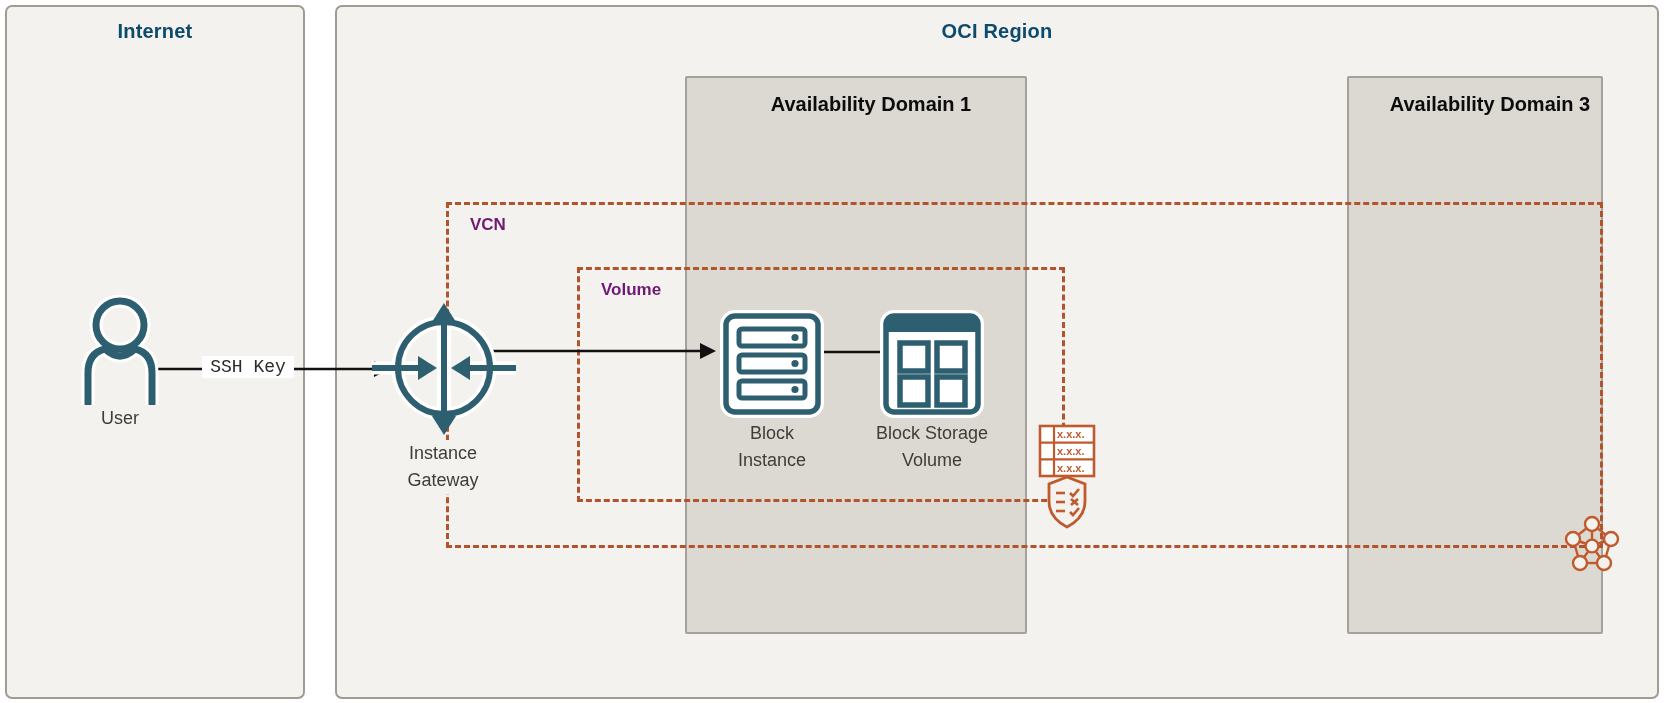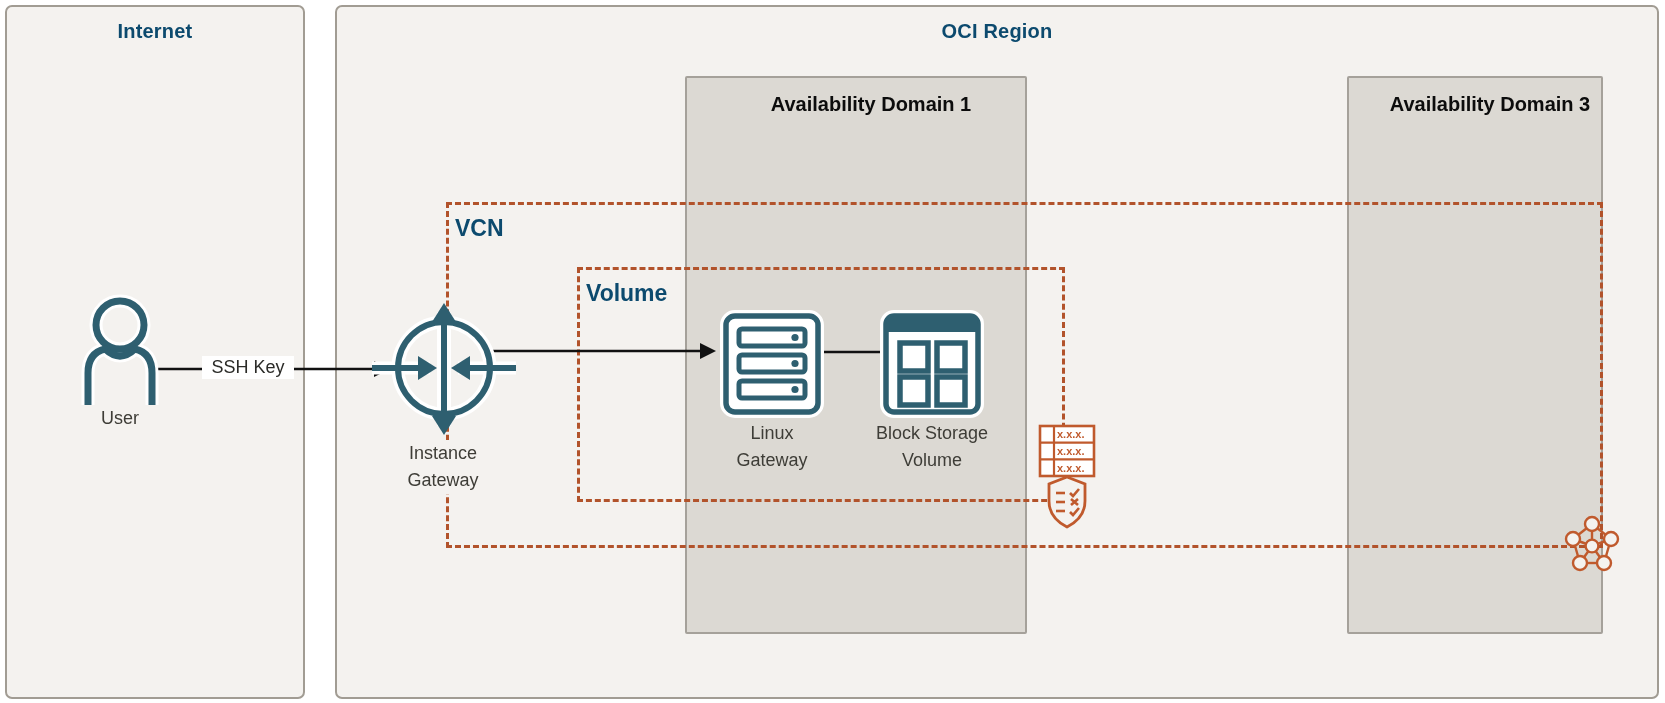--- a/index.html
+++ b/index.html
@@ -55,24 +55,24 @@
     margin-left: 15px;
   }
   .dashed-box {
     position: absolute;
     border: 3px dashed #b2532b;
     z-index: 2;
   }
   .dashed-label {
     position: absolute;
     top: 10px;
-    left: 6px;
+    left: 21px;
     font-weight: bold;
-    font-size: 23px;
-    color: #0c4a6e;
+    font-size: 17px;
+    color: #701a75;
     z-index: 3;
   }
   #vcn-box    { left: 446px; top: 202px; width: 1157px; height: 346px; }
   #subnet-box { left: 577px; top: 267px; width: 488px;  height: 235px; }
   .node-label {
     position: absolute;
     text-align: center;
     font-size: 18px;
     line-height: 1.5;
     color: #3e3d37;
@@ -116,21 +116,21 @@
   </div>
 
   <div class="dashed-box" id="subnet-box">
     <div class="dashed-label">Volume</div>
   </div>
 
   <svg class="edge-svg" style="left:150px; top:354px;" width="245" height="30">
     <line x1="8" y1="15" x2="226" y2="15" stroke="#111111" stroke-width="2.6"></line>
     <polygon points="224,7 240,15 224,23" fill="#111111"></polygon>
   </svg>
-  <div class="edge-label" style="left:202px; top:356px; width:92px;">SSH Key</div>
+  <div class="edge-label" style="left:202px; top:356px; width:92px;font-family:Liberation Mono, monospace;">SSH Key</div>
 
   <svg class="edge-svg" style="left:490px; top:336px;" width="232" height="30">
     <line x1="2" y1="15" x2="212" y2="15" stroke="#111111" stroke-width="2.6"></line>
     <polygon points="210,7 226,15 210,23" fill="#111111"></polygon>
   </svg>
 
   <svg class="edge-svg" style="left:820px; top:345px;" width="66" height="14">
     <line x1="2" y1="7" x2="64" y2="7" stroke="#111111" stroke-width="2.6"></line>
   </svg>
 
@@ -161,21 +161,21 @@
   <svg class="icon-svg" style="left:718px; top:310px;" width="108" height="108" viewBox="0 0 108 108">
     <rect x="8" y="6" width="92" height="96" rx="9" fill="#f4f2ef" stroke="#ffffff" stroke-width="12"></rect>
     <rect x="8" y="6" width="92" height="96" rx="9" fill="#ffffff" stroke="#2e5f70" stroke-width="5.5"></rect>
     <rect x="21" y="19" width="66" height="17" rx="3" fill="#ffffff" stroke="#2e5f70" stroke-width="5"></rect>
     <rect x="21" y="45" width="66" height="17" rx="3" fill="#ffffff" stroke="#2e5f70" stroke-width="5"></rect>
     <rect x="21" y="71" width="66" height="17" rx="3" fill="#ffffff" stroke="#2e5f70" stroke-width="5"></rect>
     <circle cx="77" cy="27.5" r="3.6" fill="#2e5f70"></circle>
     <circle cx="77" cy="53.5" r="3.6" fill="#2e5f70"></circle>
     <circle cx="77" cy="79.5" r="3.6" fill="#2e5f70"></circle>
   </svg>
-  <div class="node-label" style="left:727px; top:420px; width:90px;">Linux Gateway</div>
+  <div class="node-label" style="left:727px; top:420px; width:90px;">Block Instance</div>
 
   <svg class="icon-svg" style="left:878px; top:310px;" width="108" height="108" viewBox="0 0 108 108">
     <rect x="8" y="6" width="92" height="96" rx="8" fill="#f4f2ef" stroke="#ffffff" stroke-width="12"></rect>
     <rect x="8" y="6" width="92" height="96" rx="8" fill="#ffffff" stroke="#2e5f70" stroke-width="5.5"></rect>
     <path d="M 16,6 L 92,6 Q 100,6 100,14 L 100,22 L 8,22 L 8,14 Q 8,6 16,6 Z" fill="#2e5f70"></path>
     <rect x="22" y="33" width="28" height="28" fill="#ffffff" stroke="#2e5f70" stroke-width="5.5"></rect>
     <rect x="59" y="33" width="28" height="28" fill="#ffffff" stroke="#2e5f70" stroke-width="5.5"></rect>
     <rect x="22" y="67" width="28" height="28" fill="#ffffff" stroke="#2e5f70" stroke-width="5.5"></rect>
     <rect x="59" y="67" width="28" height="28" fill="#ffffff" stroke="#2e5f70" stroke-width="5.5"></rect>
   </svg>

